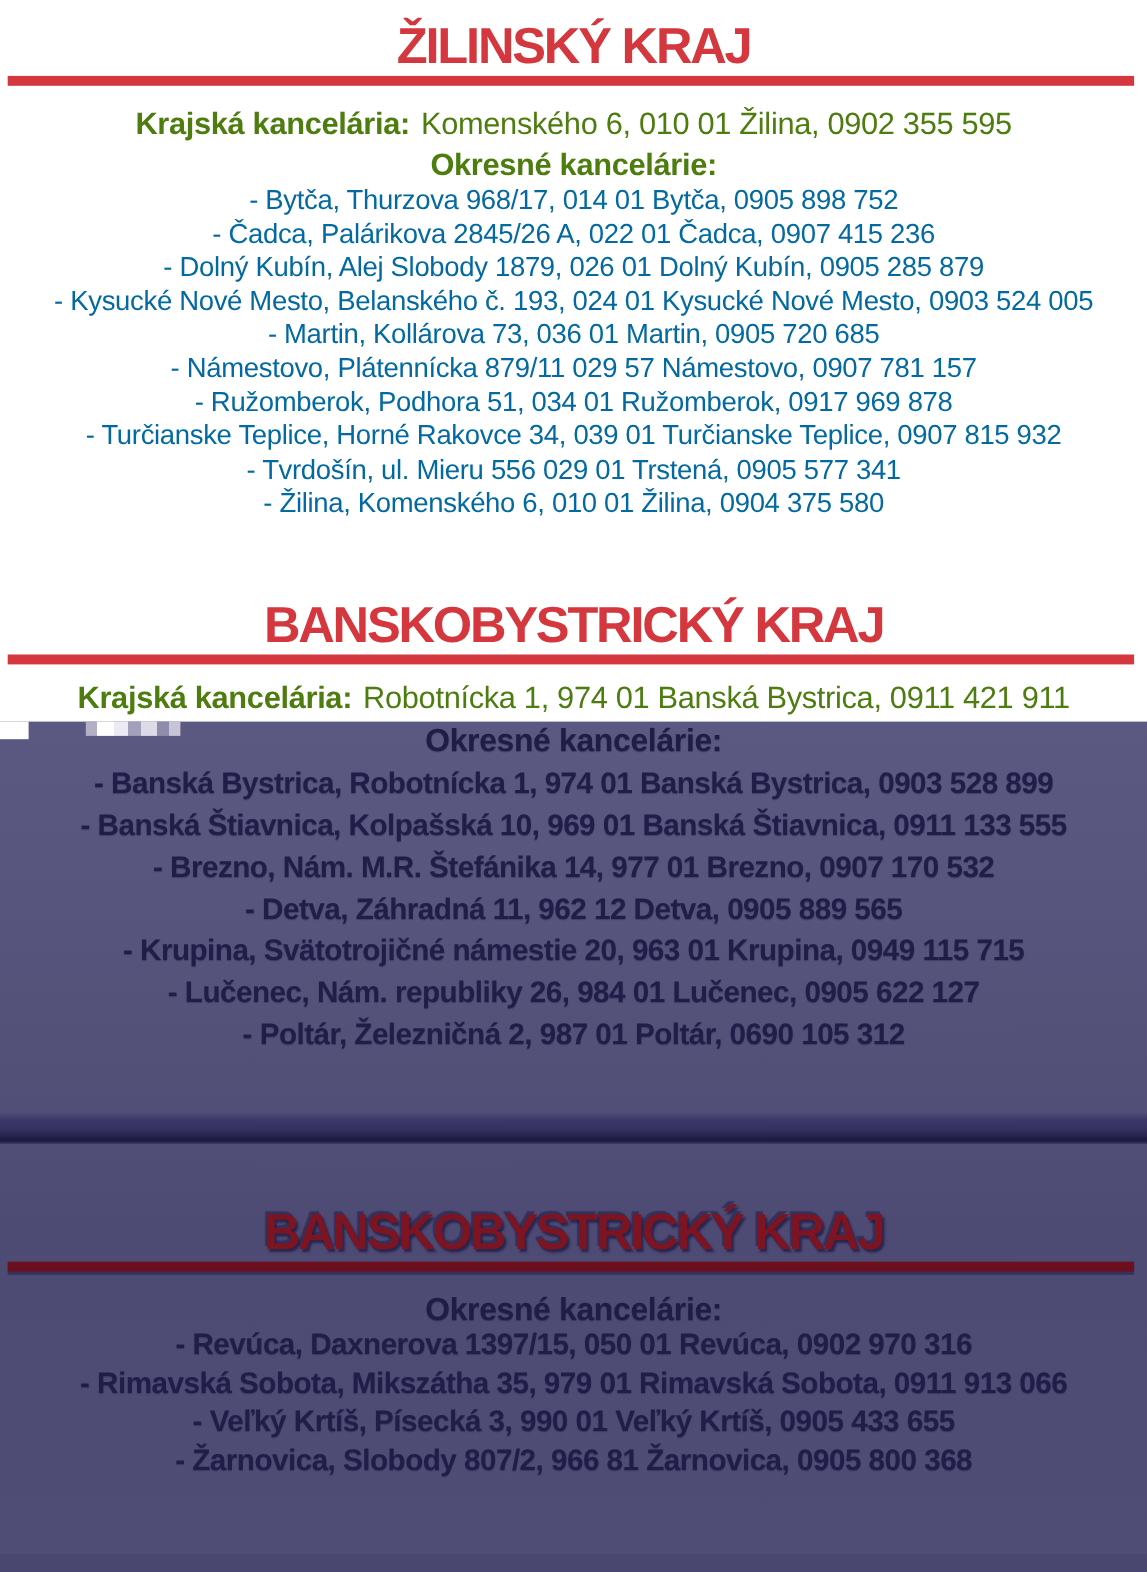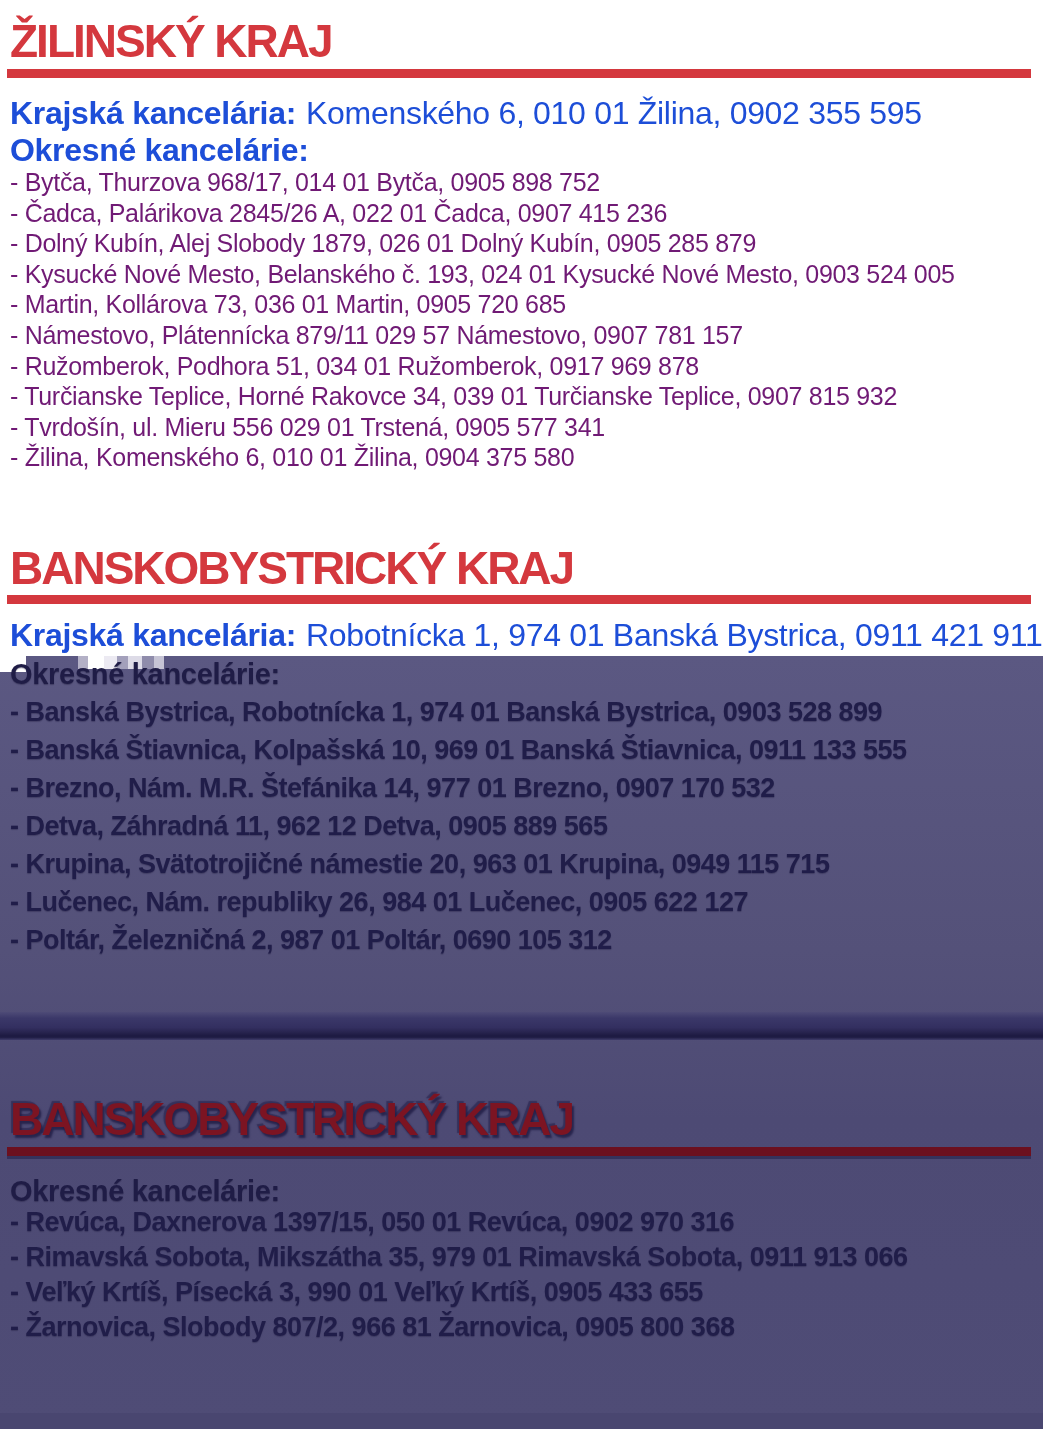--- a/index.html
+++ b/index.html
@@ -4,20 +4,21 @@
 <style>
   html, body { margin: 0; padding: 0; background: #ffffff; }
   .page {
     position: relative;
     width: 1043px;
     height: 1429px;
     background: #ffffff;
     overflow: hidden;
     font-family: "Liberation Sans", sans-serif;
     color: #212121;
+    text-align: center;
   }
   .abs { position: absolute; left: 10px; right: 10px; }
 
   
   .kraj-title {
     font-size: 46px;
     font-weight: 700;
     letter-spacing: -2px;
     line-height: 50px;
     white-space: nowrap;
@@ -26,34 +27,34 @@
   .rule {
     position: absolute;
     left: 7px;
     right: 12px;
     height: 9px;
     background: #d4383e;
   }
 
   
   .info-line {
-    font-size: 32px;
+    font-size: 28px;
     letter-spacing: -0.3px;
     line-height: 32px;
     white-space: nowrap;
-    color: #1d4ed8;
+    color: #4d7c0f;
   }
   .bold { font-weight: 700; }
   .klabel { margin-right: 10px; }
   .list1 .li {
     font-size: 25px;
     letter-spacing: -0.3px;
     line-height: 30.6px;
     white-space: nowrap;
-    color: #701a75;
+    color: #0369a1;
   }
 
   
   .overlay {
     position: absolute;
     left: 0; right: 0;
     top: 656px;
     height: 773px;
     background: linear-gradient(180deg, #5b5882 0%, #545179 38%, #4d4a74 60%, #4f4c76 100%);
   }

